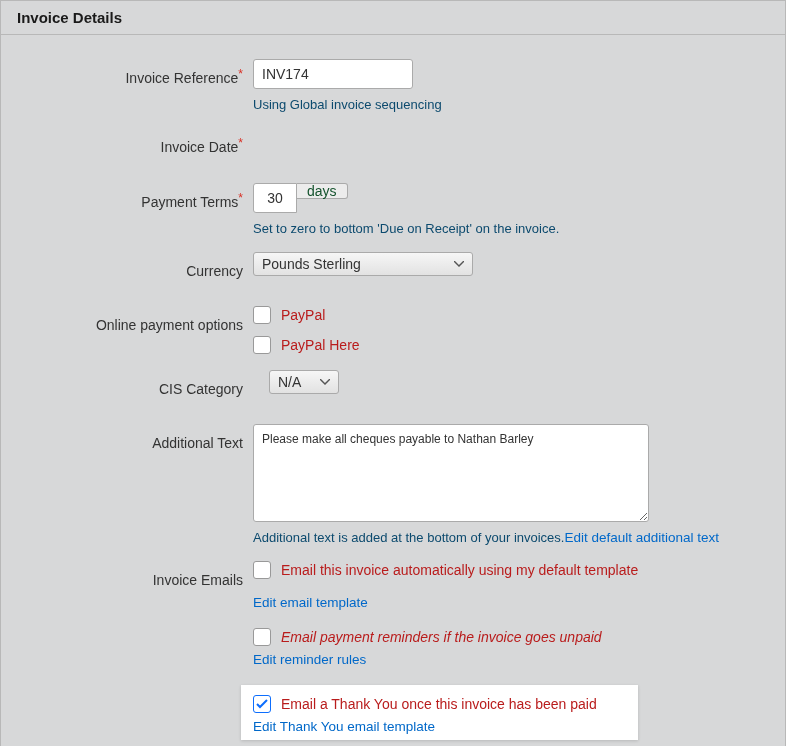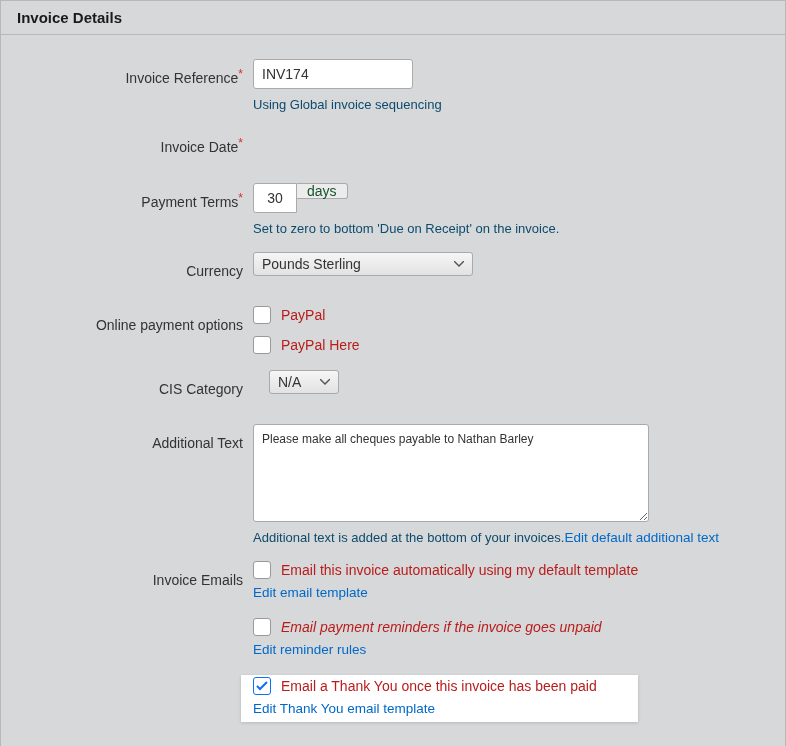--- a/index.html
+++ b/index.html
@@ -181,21 +181,21 @@
       display: flex;
       align-items: baseline;
       margin-top: 8px;
       justify-content: center;
     }
     .helptext-row .help-text {
       margin-top: 0;
     }
     .highlight {
       background: #fff;
-      padding: 2px 12px 6px 12px;
+      padding: 10px 12px 6px 12px;
       margin-left: -12px;
       box-shadow: 0 1px 3px rgba(0,0,0,0.15);
     }
     .highlight .checkbox-row {
       margin-bottom: 6px;
     }
     .highlight .link-block {
       margin-bottom: 0;
     }
   </style>
@@ -275,21 +275,21 @@
           <span class="help-text">Additional text is added at the bottom of your invoices.</span>
           <span class="link">Edit default additional text</span>
         </div>
       </div>
     </div>
 
     <div class="form-row" style="margin-bottom:0;">
       <div class="form-label">Invoice Emails</div>
       <div class="form-control">
 
-        <div class="checkbox-row" style="margin-bottom:6px;">
+        <div class="checkbox-row" style="margin-bottom:16px;">
           <div class="checkbox"></div>
           <span class="check-label">Email this invoice automatically using my default template</span>
         </div>
         <div class="link link-block">Edit email template</div>
 
         <div class="checkbox-row" style="margin-bottom:6px;font-style:italic;">
           <div class="checkbox"></div>
           <span class="check-label">Email payment reminders if the invoice goes unpaid</span>
         </div>
         <div class="link link-block">Edit reminder rules</div>

